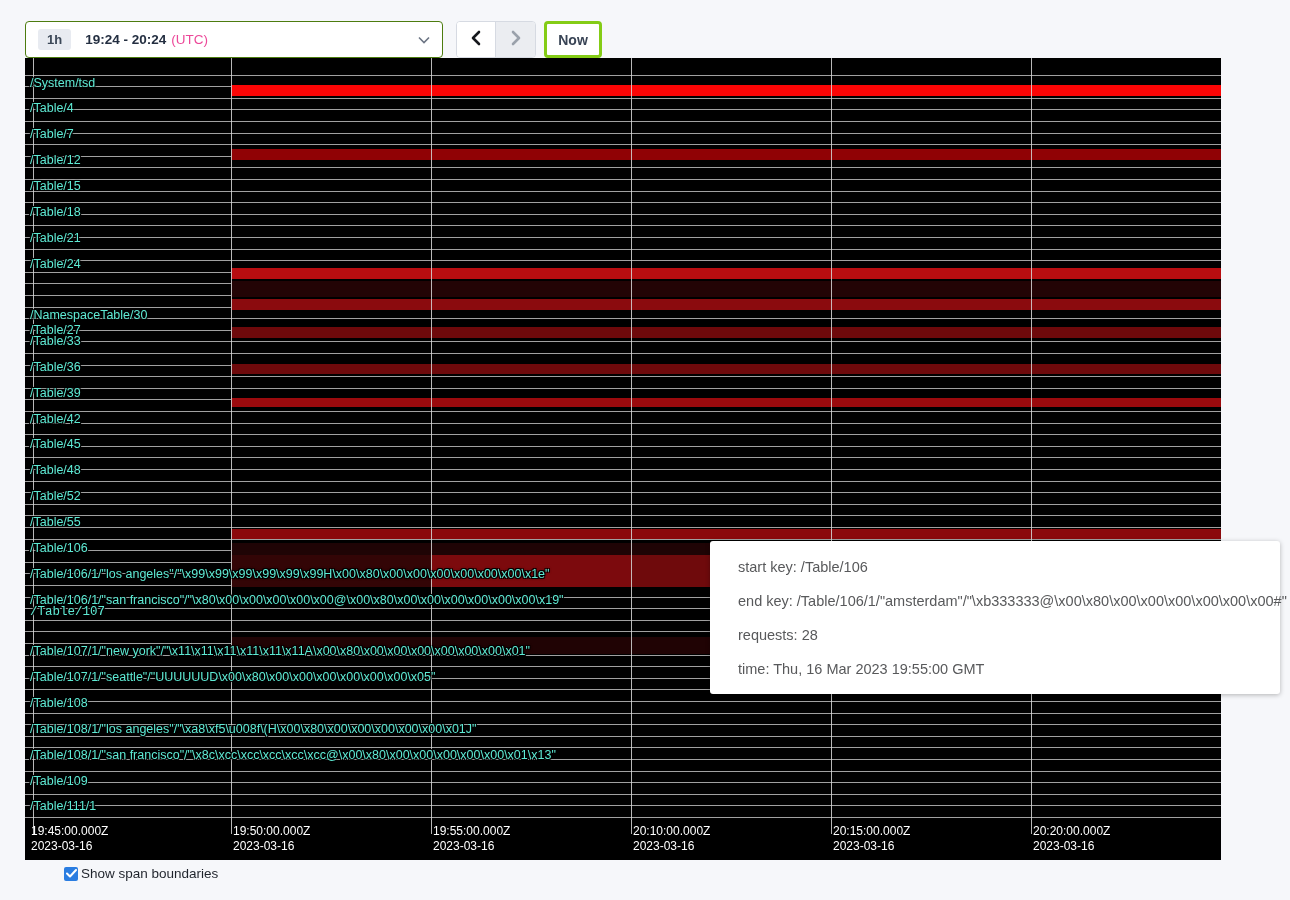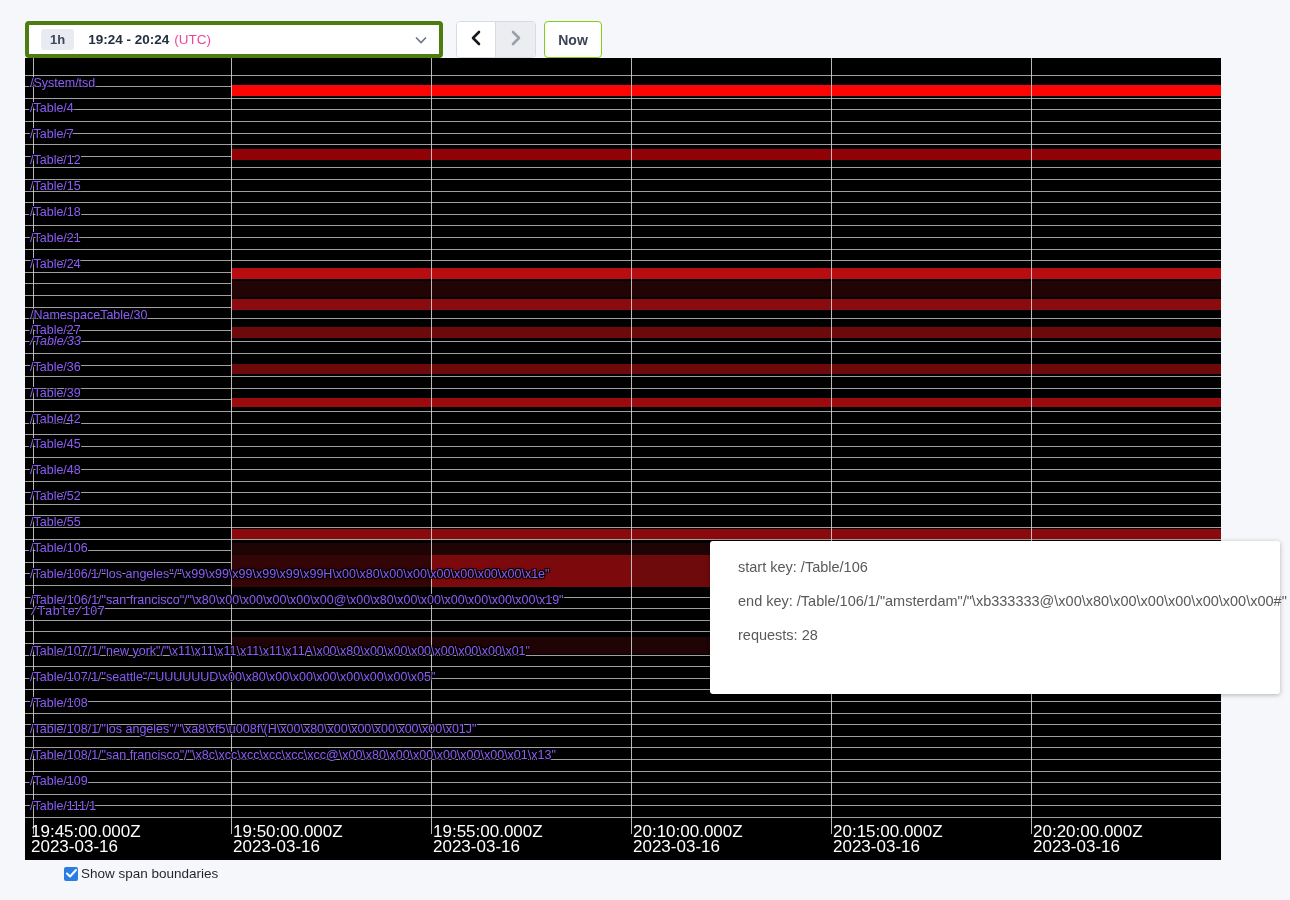--- a/index.html
+++ b/index.html
@@ -2,51 +2,51 @@
 <html><head>
 <meta charset="utf-8">
 <style>
   * { margin:0; padding:0; box-sizing:border-box; }
   html,body { width:1290px; height:900px; overflow:hidden;
     font-family:"Liberation Sans", sans-serif; background:#f6f7fa; }
 
   
   .toolbar { position:absolute; left:0; top:0; width:1290px; height:58px; }
   .time-select { position:absolute; left:25px; top:21px; width:418px; height:37px;
-    background:#fff; border:4px solid #4d7c0f; border-radius:4px;
+    background:#fff; border:1px solid #4d7c0f; border-radius:4px;
     display:flex; align-items:center; padding:0 12px; cursor:pointer; }
   .dur-badge { background:#e8ebf1; border-radius:3px; padding:3px 9px;
     font-size:13px; font-weight:bold; color:#3c4858; margin-right:14px; }
   .range-text { font-size:13.5px; font-weight:bold; color:#242f41; }
   .tz-text { font-size:13.5px; color:#ec4899; margin-left:5px; }
   .dd-caret { margin-left:auto; color:#6c7584; display:flex; }
 
   .nav-group { position:absolute; left:456px; top:21px; width:80px; height:37px;
     border:1px solid #d6dae2; border-radius:4px; overflow:hidden; display:flex; background:#fff; }
   .nav-btn { width:40px; height:100%; display:flex; align-items:center; justify-content:center; cursor:pointer; }
   .nav-btn.prev { background:#fff; border-right:1px solid #d6dae2; color:#111; }
   .nav-btn.next { background:#ebedf1; color:#9aa1ab; cursor:default; }
 
   .now-btn { position:absolute; left:544px; top:21px; width:58px; height:37px;
-    background:#fff; border:1px solid #84cc16; border-radius:4px;
+    background:#fff; border:3px solid #84cc16; border-radius:4px;
     font-size:14px; font-weight:bold; color:#394455;
     display:flex; align-items:center; justify-content:center; cursor:pointer; }
 
   
   .heatmap { position:absolute; left:25px; top:58px; width:1196px; height:802px;
     background:#000; overflow:hidden; }
   .hlines { position:absolute; left:0; top:6px; width:100%; height:757px;
     background:repeating-linear-gradient(to bottom,
       transparent 0px, transparent 10.6px,
       rgba(205,205,205,0.78) 10.6px, rgba(205,205,205,0.78) 11.6px); }
   .band { position:absolute; }
   .vline { position:absolute; top:0; width:1px; height:776px; background:rgba(215,215,215,0.85); }
-  .row-label { position:absolute; left:5px; color:#8b5cf6; font-size:12.5px; line-height:13px;
+  .row-label { position:absolute; left:5px; color:#5eead4; font-size:12.5px; line-height:13px;
     white-space:nowrap; text-shadow:1px 1px 0 #000, -1px -1px 0 #000, 1px -1px 0 #000, -1px 1px 0 #000, 0 0 3px #000; }
-  .axis-item { position:absolute; color:#fff; font-size:17px; line-height:15px; white-space:nowrap; }
+  .axis-item { position:absolute; color:#fff; font-size:12px; line-height:15px; white-space:nowrap; }
 
   
   .tooltip { position:absolute; left:710px; top:541px; width:570px; height:153px;
     background:#fff; border-radius:3px; box-shadow:0 1px 5px rgba(0,0,0,0.28);
     padding:9px 0 0 28px; }
   .tooltip .tip-line { font-size:14.5px; color:#58595b; line-height:34px; white-space:nowrap; }
 
   
   .cb-row { position:absolute; left:20px; top:866px; display:flex; align-items:center;padding-left:44px; }
   .cb-box { width:14px; height:14px; background:#2a7de1; border-radius:2px;
@@ -122,21 +122,21 @@
       <div class="row-label" style="top: 18.5px;">/System/tsd</div>
       <div class="row-label" style="top: 44.4px;">/Table/4</div>
       <div class="row-label" style="top: 70.2px;">/Table/7</div>
       <div class="row-label" style="top: 96.1px;">/Table/12</div>
       <div class="row-label" style="top: 121.9px;">/Table/15</div>
       <div class="row-label" style="top: 147.8px;">/Table/18</div>
       <div class="row-label" style="top: 173.6px;">/Table/21</div>
       <div class="row-label" style="top: 199.5px;">/Table/24</div>
       <div class="row-label" style="top: 225.3px; margin-top: 41px;">/Table/27</div>
       <div class="row-label" style="top: 251.2px;">/NamespaceTable/30</div>
-      <div class="row-label" style="top: 277px; font-style: italic;">/Table/33</div>
+      <div class="row-label" style="top: 277px;">/Table/33</div>
       <div class="row-label" style="top: 302.9px;">/Table/36</div>
       <div class="row-label" style="top: 328.7px;">/Table/39</div>
       <div class="row-label" style="top: 354.6px;">/Table/42</div>
       <div class="row-label" style="top: 380.4px;">/Table/45</div>
       <div class="row-label" style="top: 406.3px;">/Table/48</div>
       <div class="row-label" style="top: 432.1px;">/Table/52</div>
       <div class="row-label" style="top: 458px;">/Table/55</div>
       <div class="row-label" style="top: 483.8px;">/Table/106</div>
       <div class="row-label" style="top: 509.7px;">/Table/106/1/"los angeles"/"\x99\x99\x99\x99\x99\x99H\x00\x80\x00\x00\x00\x00\x00\x00\x1e"</div>
       <div class="row-label" style="top: 535.5px;">/Table/106/1/"san francisco"/"\x80\x00\x00\x00\x00\x00@\x00\x80\x00\x00\x00\x00\x00\x00\x19"</div>
@@ -175,20 +175,21 @@
         <div class="">2023-03-16</div>
       </div>
     </div>
 </div>
 
 <div class="tooltip">
   <div id="tooltip-lines">
       <div class="tip-line">start key: /Table/106</div>
       <div class="tip-line">end key: /Table/106/1/"amsterdam"/"\xb333333@\x00\x80\x00\x00\x00\x00\x00\x00#"</div>
       <div class="tip-line">requests: 28</div>
+      <div class="tip-line">time: Thu, 16 Mar 2023 19:55:00 GMT</div>
     </div>
 </div>
 
 <div class="cb-row">
   <span class="cb-box">
     <svg width="11" height="9" viewBox="0 0 11 9">
       <path d="M1 4.5 L4 7.5 L10 1" fill="none" stroke="#fff" stroke-width="2" stroke-linecap="round" stroke-linejoin="round"></path>
     </svg>
   </span>
   <span class="cb-label">Show span boundaries</span>

